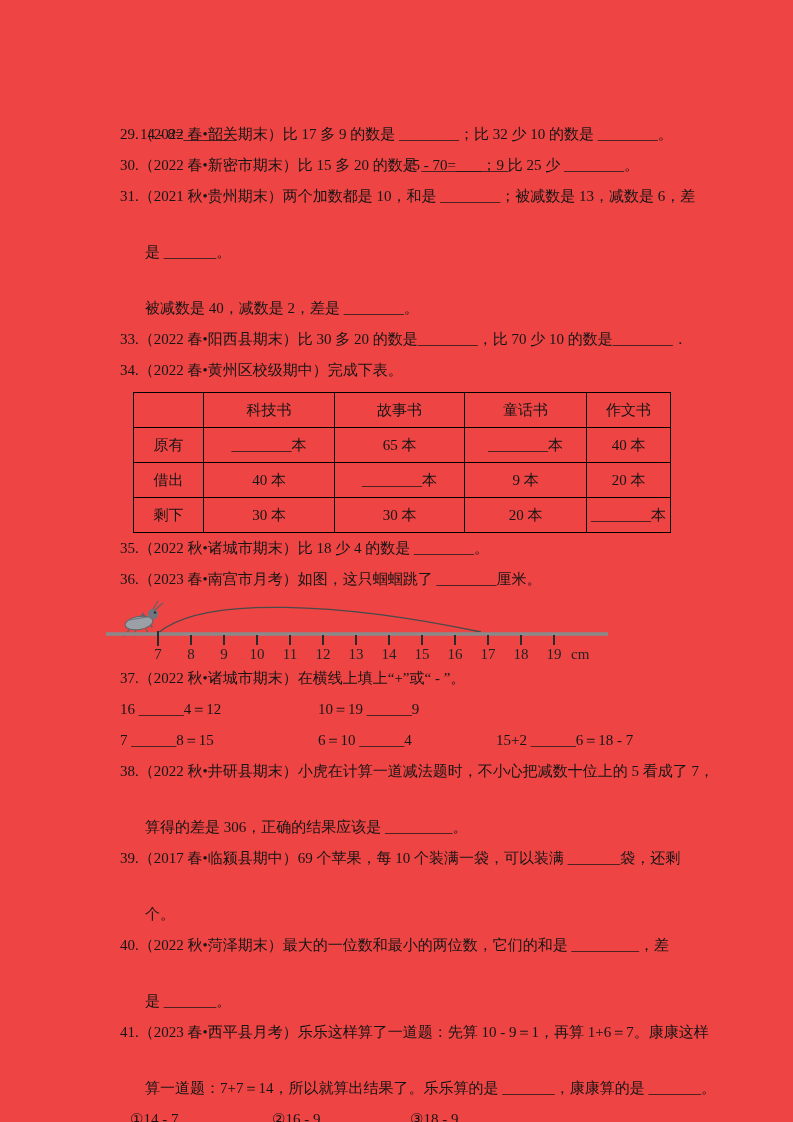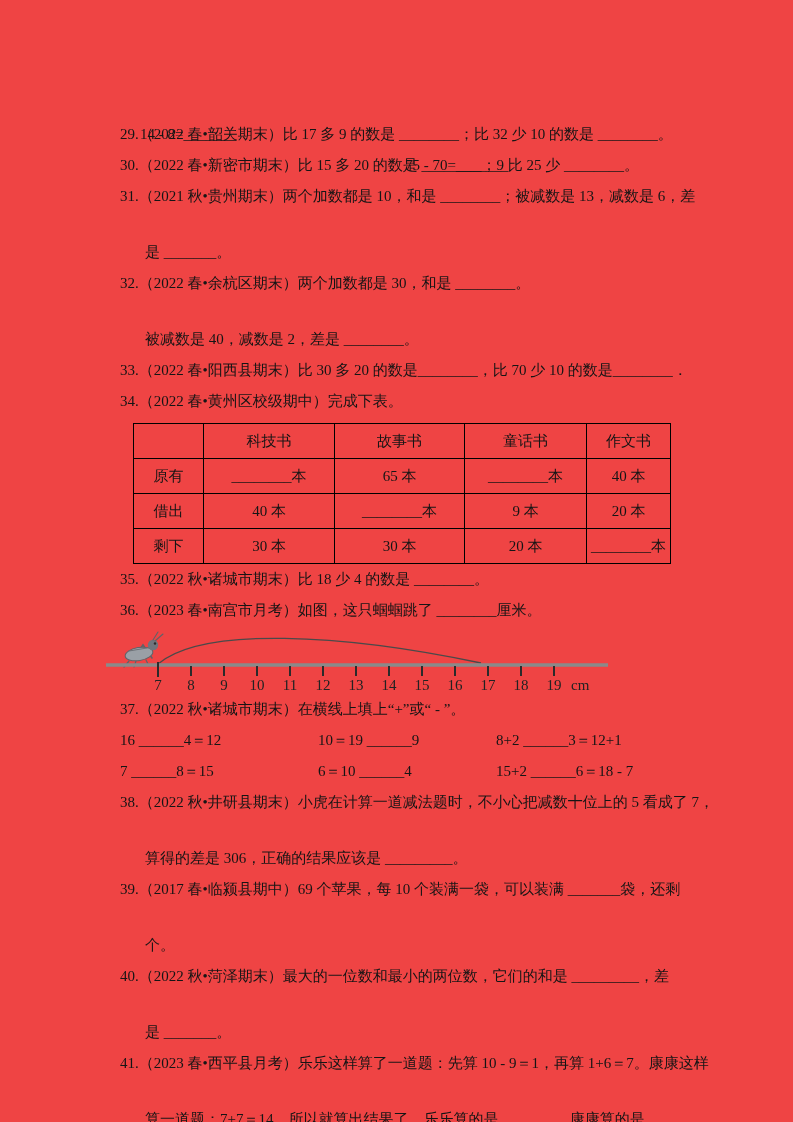--- a/index.html
+++ b/index.html
@@ -34,21 +34,20 @@
 
     <div class="toprow">
       <span class="eq-left">14 - 8=_______</span>
       <span class="eq-right">75 - 70=_______</span>
     </div>
 
     <div class="line">29.（2022 春•韶关期末）比 17 多 9 的数是 ________；比 32 少 10 的数是 ________。</div>
     <div class="line">30.（2022 春•新密市期末）比 15 多 20 的数是 ________；9 比 25 少 ________。</div>
     <div class="line">31.（2021 秋•贵州期末）两个加数都是 10，和是 ________；被减数是 13，减数是 6，差</div>
     <div class="line cont">是 _______。</div>
-    <div class="line">32.（2022 春•余杭区期末）两个加数都是 30，和是 ________。</div>
     <div class="line cont">被减数是 40，减数是 2，差是 ________。</div>
     <div class="line">33.（2022 春•阳西县期末）比 30 多 20 的数是________，比 70 少 10 的数是________．</div>
     <div class="line">34.（2022 春•黄州区校级期中）完成下表。</div>
 
     <table class="qtable">
       <colgroup>
         <col style="width:70px">
           <col style="width:131px">
           <col style="width:130px">
         <col style="width:122px">
@@ -133,21 +132,20 @@
           <text x="451" y="61">19</text>
           <text x="468" y="61" text-anchor="start">cm</text>
         </g>
       </svg>
     </div>
 
     <div class="line">37.（2022 秋•诸城市期末）在横线上填上“+”或“ - ”。</div>
     <div class="eqrow">
       <span class="c1">16 ______4＝12</span>
       <span class="c2">10＝19 ______9</span>
-      <span class="c3">8+2 ______3＝12+1</span>
     </div>
     <div class="eqrow">
       <span class="c1">7 ______8＝15</span>
       <span class="c2">6＝10 ______4</span>
       <span class="c3">15+2 ______6＝18 - 7</span>
     </div>
 
     <div class="line">38.（2022 秋•井研县期末）小虎在计算一道减法题时，不小心把减数十位上的 5 看成了 7，</div>
     <div class="line cont">算得的差是 306，正确的结果应该是 _________。</div>
     <div class="line">39.（2017 春•临颍县期中）69 个苹果，每 10 个装满一袋，可以装满 _______袋，还剩</div>

